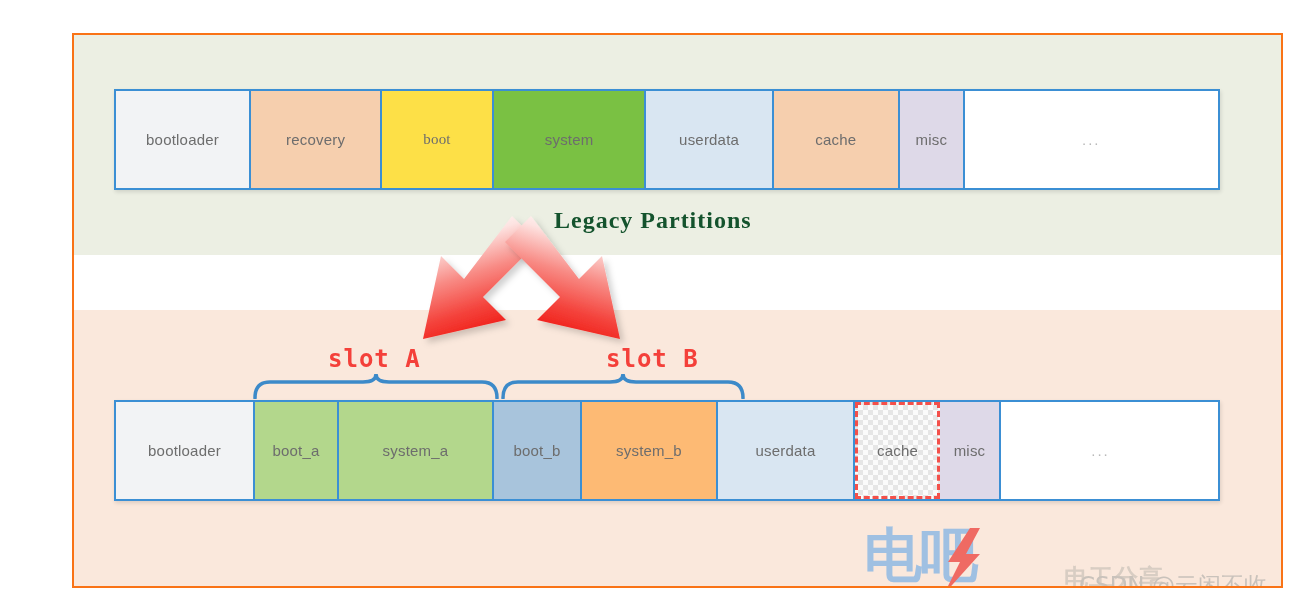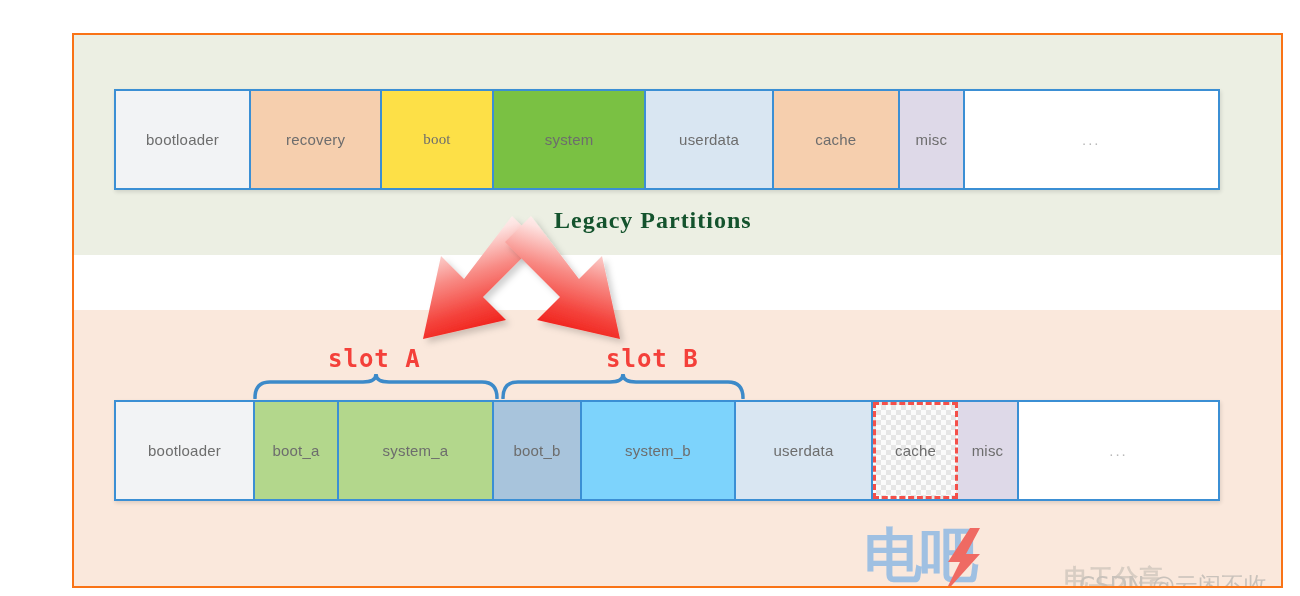--- a/index.html
+++ b/index.html
@@ -277,21 +277,21 @@
     </div>
     <div class="cell" style="width:84px;background:#b3d78c;">
       <span class="cell-label">boot_a</span>
     </div>
     <div class="cell" style="width:155px;background:#b3d78c;">
       <span class="cell-label">system_a</span>
     </div>
     <div class="cell" style="width:88px;background:#a8c4dc;">
       <span class="cell-label">boot_b</span>
     </div>
-    <div class="cell" style="width:154px;background:#7dd3fc;">
+    <div class="cell" style="width:136px;background:#fdba74;">
       <span class="cell-label">system_b</span>
     </div>
     <div class="cell" style="width:137px;background:#d9e6f2;">
       <span class="cell-label">userdata</span>
     </div>
     <div class="cell dashed" style="width:85px;">
       <span class="cell-label">cache</span>
     </div>
     <div class="cell" style="width:61px;background:#ded9e8;">
       <span class="cell-label">misc</span>

